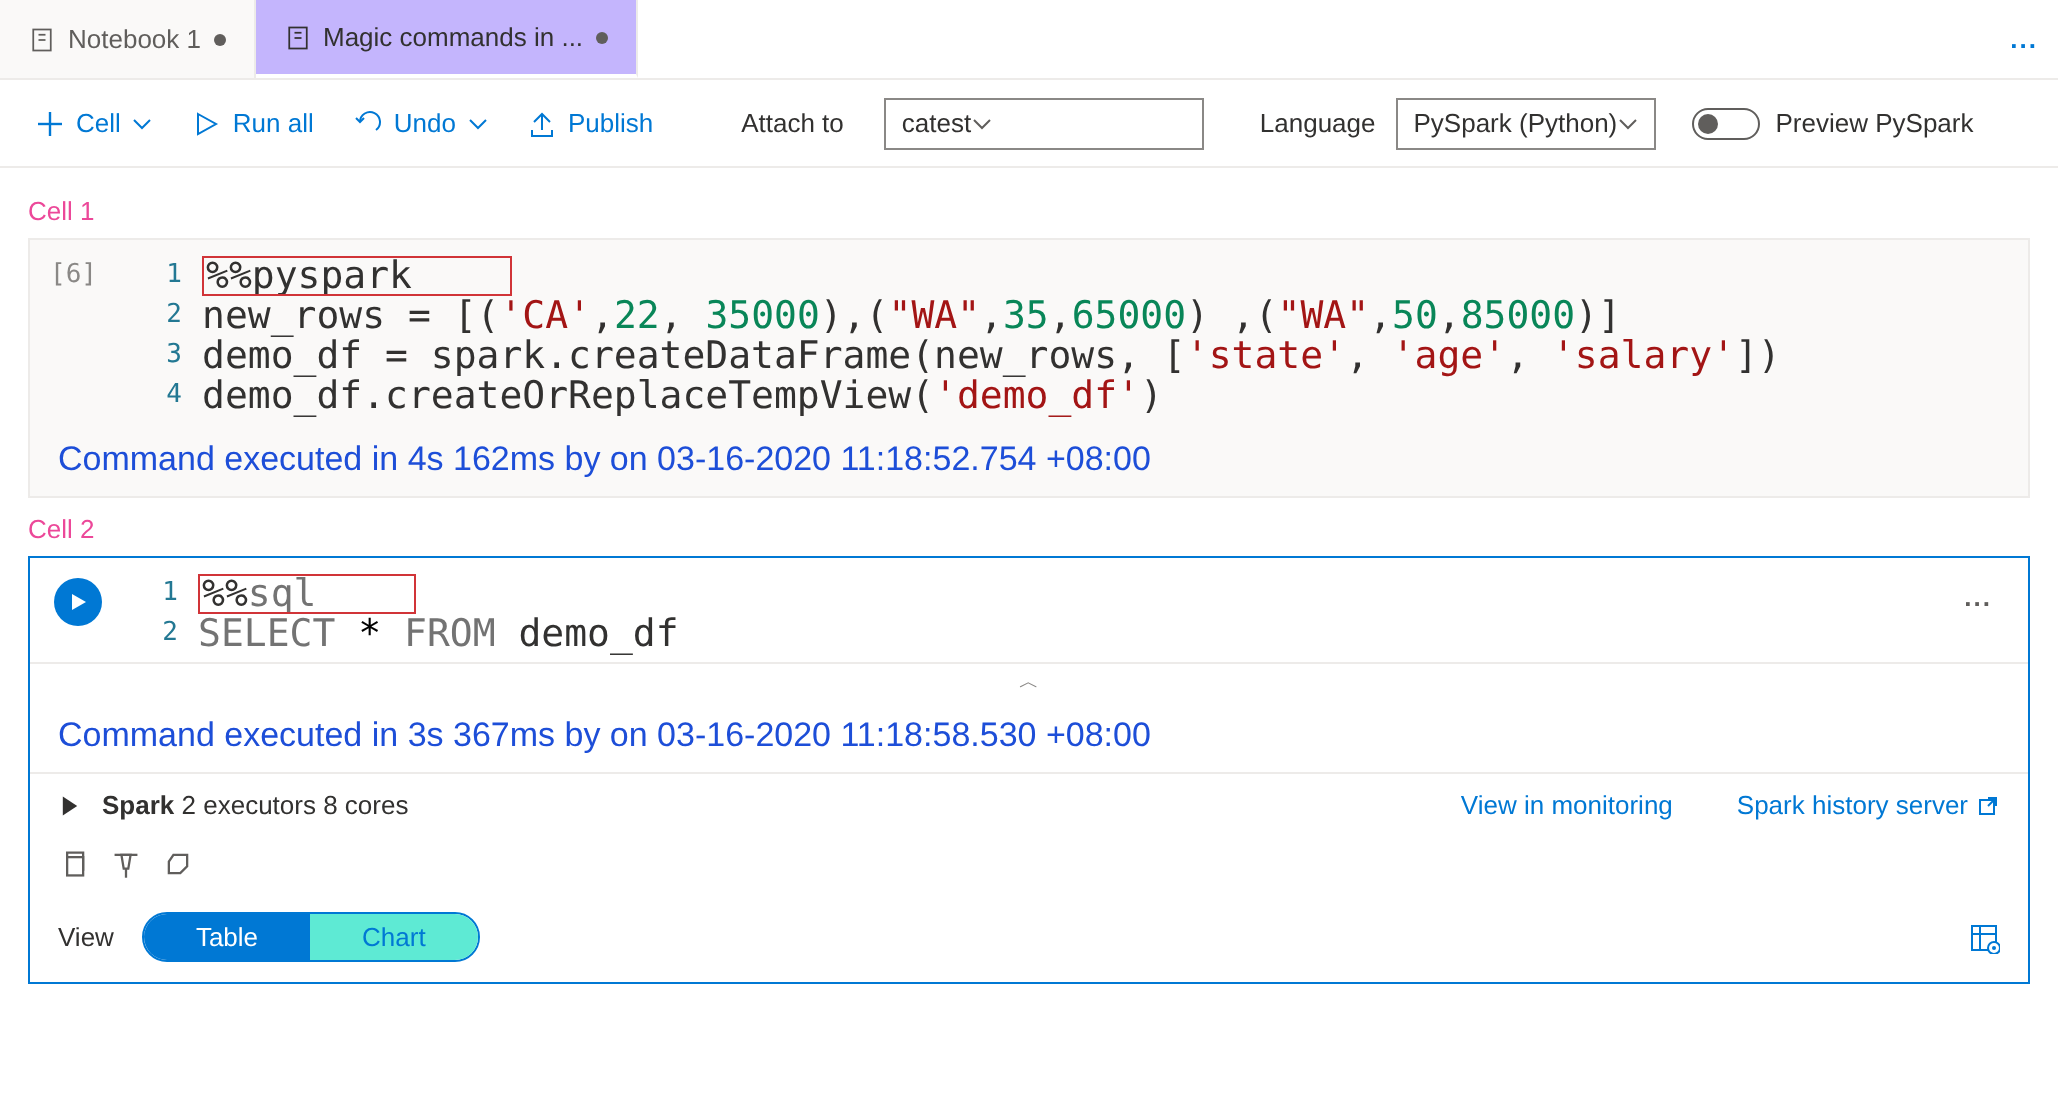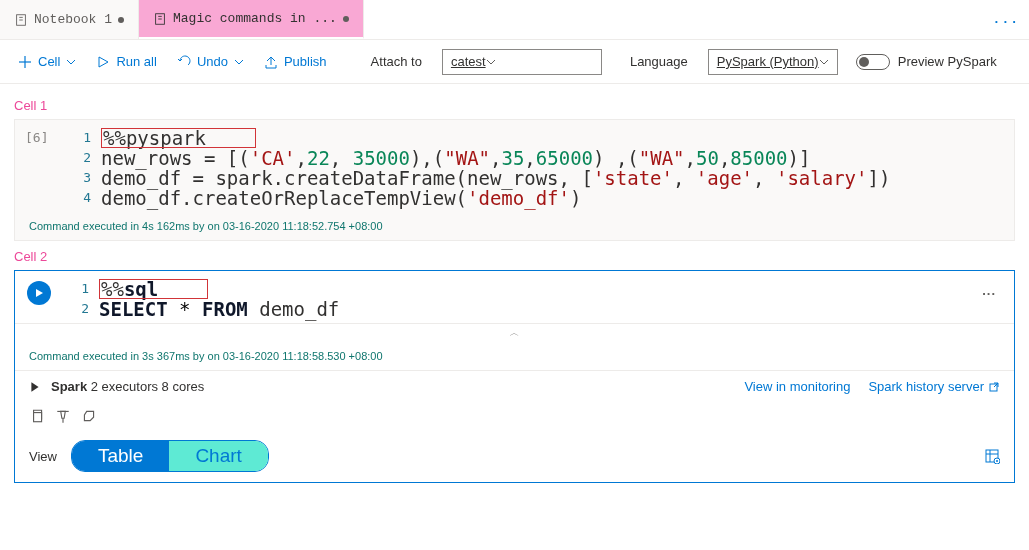--- a/index.html
+++ b/index.html
@@ -1,58 +1,58 @@
 <!DOCTYPE html>
 <html><head>
 <meta charset="utf-8">
 <style>
 * { box-sizing: border-box; margin: 0; padding: 0; }
 body { font-family: "Segoe UI", Arial, sans-serif; font-size: 13px; color: #323130; background: #fff; width: 1029px; }
-.tabs { display: flex; align-items: center; border-bottom: 1px solid #edebe9; height: 40px; position: relative; font-family: Liberation Mono, monospace; }
+.tabs { display: flex; align-items: center; border-bottom: 1px solid #edebe9; height: 40px; position: relative; }
 .tab { display: flex; align-items: center; gap: 6px; padding: 0 14px; height: 100%; border-right: 1px solid #edebe9; cursor: pointer; }
-.tab.active { background: #f9a8d4; border-bottom: 2px solid #fff; }
+.tab.active { background: #c4b5fd; border-bottom: 2px solid #fff; }
 .tab:not(.active) { background: #faf9f8; color: #605e5c; }
 .tab-icon { width: 14px; height: 14px; display: inline-flex; }
 .tab-dot { width: 6px; height: 6px; border-radius: 50%; background: #605e5c; }
 .tabs-more { margin-left: auto; padding: 0 10px; color: #0078d4; font-weight: bold; letter-spacing: 1px; cursor: pointer; }
 .toolbar { display: flex; align-items: center; height: 44px; padding: 0 10px; border-bottom: 1px solid #edebe9; gap: 4px; }
 .tbtn { display: inline-flex; align-items: center; gap: 6px; padding: 4px 8px; color: #0078d4; cursor: pointer; font-size: 13px; }
 .tbtn .icn { width: 14px; height: 14px; display: inline-flex; }
 .chev { width: 10px; height: 10px; display: inline-flex; }
 .divider { width: 14px; }
 .attach-label { color: #323130; margin-left: 14px; margin-right: 16px; }
-.select { display: inline-flex; align-items: center; border: 1px solid #8a8886; padding: 3px 8px; min-width: 160px; height: 26px; cursor: pointer; background: #fff; text-decoration: underline; }
-.lang-label { margin-left: 24px; margin-right: 16px; }
+.select { display: inline-flex; align-items: center; border: 1px solid #8a8886; padding: 3px 8px; min-width: 160px; height: 26px; cursor: pointer; background: #fff; }
+.lang-label { margin-left: 24px; margin-right: 6px; }
 .preview { display: inline-flex; align-items: center; gap: 8px; margin-left: 14px; }
 .switch { width: 34px; height: 16px; border: 1px solid #605e5c; border-radius: 10px; position: relative; }
 .switch::after { content: ""; width: 10px; height: 10px; border-radius: 50%; background: #605e5c; position: absolute; top: 2px; left: 2px; }
 .content { padding: 14px 14px 0 14px; }
 .cell-label { font-size: 13px; color: #ec4899; margin-bottom: 6px; }
 .cell { border: 1px solid #edebe9; background: #faf9f8; margin-bottom: 8px; }
 .cell.active { border: 1px solid #0078d4; background: #fff; }
 .cell-top { display: flex; padding: 8px 10px 4px 10px; }
 .exec-count { width: 48px; color: #8a8886; font-family: Consolas, monospace; font-size: 13px; padding-top: 2px; }
 .run-circle { width: 24px; height: 24px; border-radius: 50%; background: #0078d4; display: flex; align-items: center; justify-content: center; margin-right: 20px; margin-top: 2px; margin-left: 2px; flex-shrink: 0; }
 .gutter { width: 28px; text-align: right; padding-right: 10px; color: #237893; font-family: Consolas, monospace; font-size: 13px; line-height: 20px; user-select: none; }
 .code { font-family: Consolas, monospace; font-size: 19px; line-height: 20px; white-space: pre; flex: 1; }
 .cell-more { color: #605e5c; padding: 4px 8px; font-weight: bold; letter-spacing: 1px; cursor: pointer; align-self: flex-start; }
 .hl-red { outline: 1px solid #d13438; outline-offset: -1px; padding: 0 50px 0 2px; display: inline-block; }
 .tk-num { color: #098658; }
 .tk-str { color: #a31515; }
-.tk-kw { color: #0f172a; font-weight: bold; }
+.tk-kw { color: #737373; }
 .tk-op { color: #000; }
-.status-line { font-size: 11px; color: #0f766e; padding: 8px 14px; }
+.status-line { font-size: 17px; color: #1d4ed8; padding: 8px 14px; }
 .job-row { display: flex; align-items: center; padding: 8px 14px; border-top: 1px solid #edebe9; gap: 10px; }
-.job-row .links { margin-left: auto; display: flex; gap: 18px; }
+.job-row .links { margin-left: auto; display: flex; gap: 32px; }
 .link { color: #0078d4; cursor: pointer; display: inline-flex; align-items: center; gap: 4px; }
 .icon-row { display: flex; gap: 10px; padding: 6px 14px; color: #605e5c; }
 .icon-row span { cursor: pointer; width: 16px; height: 16px; display: inline-flex; }
 .view-row { display: flex; align-items: center; padding: 10px 14px; gap: 14px; }
 .pill { display: inline-flex; border: 1px solid #0078d4; border-radius: 14px; overflow: hidden; }
-.pill-btn { padding: 4px 26px; cursor: pointer; font-size: 19px; }
+.pill-btn { padding: 4px 26px; cursor: pointer; font-size: 13px; }
 .pill-btn.active { background: #0078d4; color: #fff; }
 .pill-btn:not(.active) { color: #0078d4; background: #5eead4; text-align: center; }
 .view-icn { margin-left: auto; color: #0078d4; cursor: pointer; }
 .collapse-caret { text-align: center; color: #8a8886; font-size: 10px; padding: 2px 0; border-top: 1px solid #edebe9; cursor: pointer; }
 svg { display: block; }
 </style>
 </head>
 <body>
 
 <div class="tabs">

